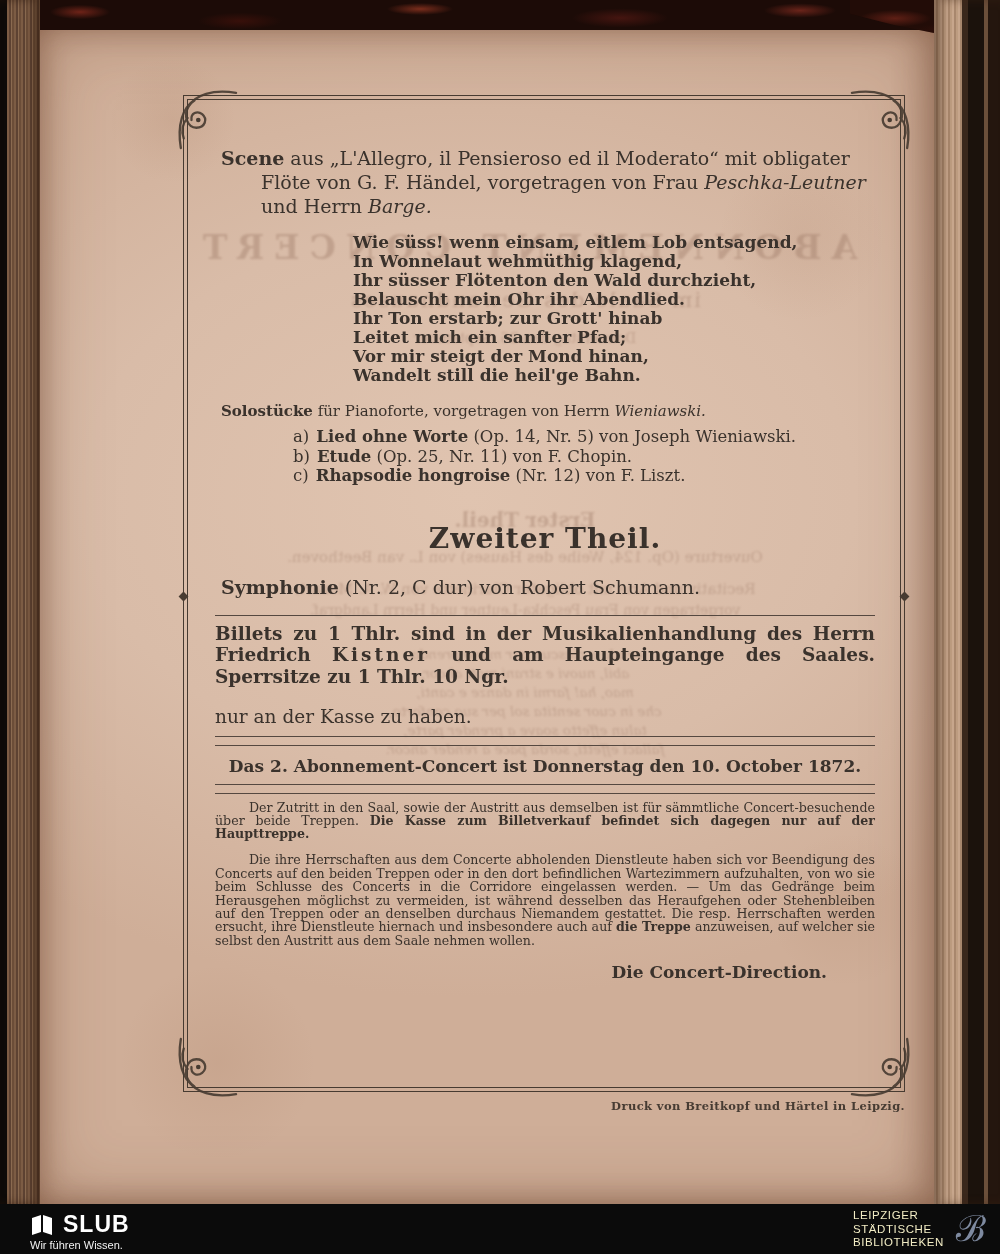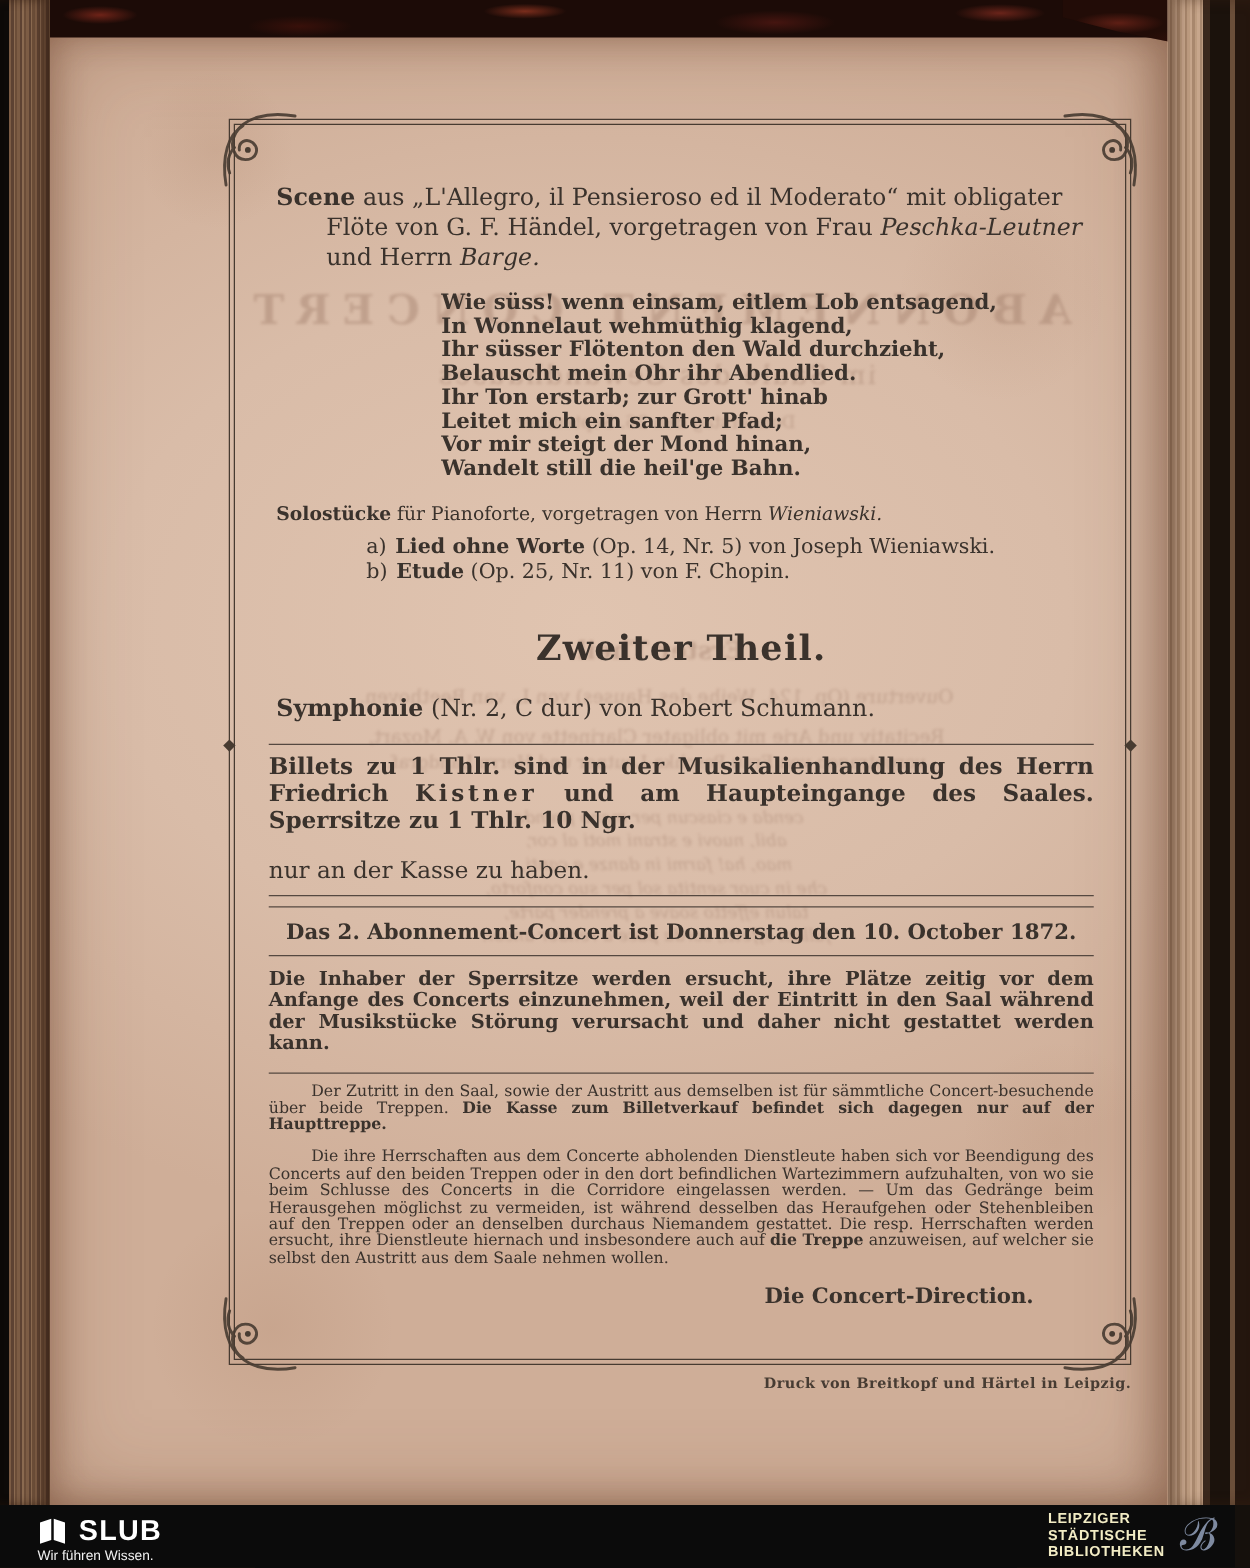--- a/index.html
+++ b/index.html
@@ -109,30 +109,30 @@
   .small-print{font-size:12.6px;line-height:13.4px;text-align:justify;margin-top:7px;}
   .small-print .ind{display:inline-block;width:34px;}
   .sp2{margin-top:1px;}
   .signature{font-weight:bold;font-size:17px;text-align:right;margin-top:15px;padding-right:48px;}
   .imprint{
     position:absolute;left:183px;top:1099px;width:722px;text-align:right;
     font-size:11.5px;letter-spacing:.4px;color:#473c33;font-weight:bold;
   }
   
   .bottom-bar{
-    position:absolute;left:0;right:12px;bottom:0;height:50px;background:#0b0b0b;
+    position:absolute;left:0;right:0;bottom:0;height:50px;background:#0b0b0b;
     font-family:"Liberation Sans", sans-serif;
     padding-left:19px;
   }
   .slub{position:absolute;left:30px;top:7px;color:#fff;}
   .slub-row{display:flex;align-items:center;gap:9px;}
   .slub-name{font-size:23px;font-weight:bold;letter-spacing:1px;}
   .slub-tag{font-size:11px;margin-top:1px;color:#f2f2f2;}
   .leipzig{position:absolute;right:14px;top:5px;display:flex;align-items:center;gap:12px;}
-  .lz-lines{color:#f2ecc4;font-size:11.5px;font-weight:bold;line-height:13.5px;letter-spacing:.6px;text-align:left;}
+  .lz-lines{color:#f2ecc4;font-size:11.5px;font-weight:normal;line-height:13.5px;letter-spacing:.6px;text-align:left;}
   .lz-glyph{color:#7e8aa0;font-size:36px;line-height:40px;font-family:"DejaVu Serif",serif;}
 </style>
 </head>
 <body>
 
 <div class="page"></div>
 <div class="marble-strip"></div>
 <div class="marble-corner"></div>
 <div class="left-edge"></div>
 <div class="right-edge"></div>
@@ -202,41 +202,41 @@
       <div>Leitet mich ein sanfter Pfad;</div>
       <div>Vor mir steigt der Mond hinan,</div>
       <div>Wandelt still die heil'ge Bahn.</div>
     </div>
 
     <p class="solo-para"><b>Solostücke</b><span> für Pianoforte, vorgetragen von Herrn </span><i>Wieniawski.</i></p>
 
     <div class="solo-list">
       <div><span class="item-label">a)</span><b>Lied ohne Worte</b><span> (Op. 14, Nr. 5) von Joseph Wieniawski.</span></div>
       <div><span class="item-label">b)</span><b>Etude</b><span> (Op. 25, Nr. 11) von F. Chopin.</span></div>
+      <div><span class="item-label">c)</span><b>Rhapsodie hongroise</b><span> (Nr. 12) von F. Liszt.</span></div>
     </div>
 
     <div class="part-heading">Zweiter Theil.</div>
 
     <p class="symphonie"><b>Symphonie</b><span> (Nr. 2, C dur) von Robert Schumann.</span></p>
 
     <hr class="rule r1">
 
     <p class="billets"><span>Billets zu 1 Thlr. sind in der Musikalienhandlung des Herrn Friedrich </span><span style="letter-spacing:3px">Kistner</span><span> und am Haupteingange des Saales. Sperrsitze zu 1 Thlr. 10 Ngr.</span></p>
     <div class="billets-center">nur an der Kasse zu haben.</div>
 
     <hr class="rule r2">
 
 
     <hr class="rule r3">
 
     <div class="next-concert">Das 2. Abonnement-Concert ist Donnerstag den 10. October 1872.</div>
 
     <hr class="rule r4">
 
-    <p class="notice-bold">Die Inhaber der Sperrsitze werden ersucht, ihre Plätze zeitig vor dem Anfange des Concerts einzunehmen, weil der Eintritt in den Saal während der Musikstücke Störung verursacht und daher nicht gestattet werden kann.</p>
 
     <hr class="rule r5">
 
     <p class="small-print"><span class="ind"></span><span>Der Zutritt in den Saal, sowie der Austritt aus demselben ist für sämmtliche Concert-besuchende über beide Treppen. </span><b>Die Kasse zum Billetverkauf befindet sich dagegen nur auf der Haupttreppe.</b></p>
 
     <p class="small-print sp2"><span class="ind"></span><span>Die ihre Herrschaften aus dem Concerte abholenden Dienstleute haben sich vor Beendigung des Concerts auf den beiden Treppen oder in den dort befindlichen Wartezimmern aufzuhalten, von wo sie beim Schlusse des Concerts in die Corridore eingelassen werden. — Um das Gedränge beim Herausgehen möglichst zu vermeiden, ist während desselben das Heraufgehen oder Stehenbleiben auf den Treppen oder an denselben durchaus Niemandem gestattet. Die resp. Herrschaften werden ersucht, ihre Dienstleute hiernach und insbesondere auch auf </span><b>die Treppe</b><span> anzuweisen, auf welcher sie selbst den Austritt aus dem Saale nehmen wollen.</span></p>
 
     <div class="signature">Die Concert-Direction.</div>
 
   </div>

